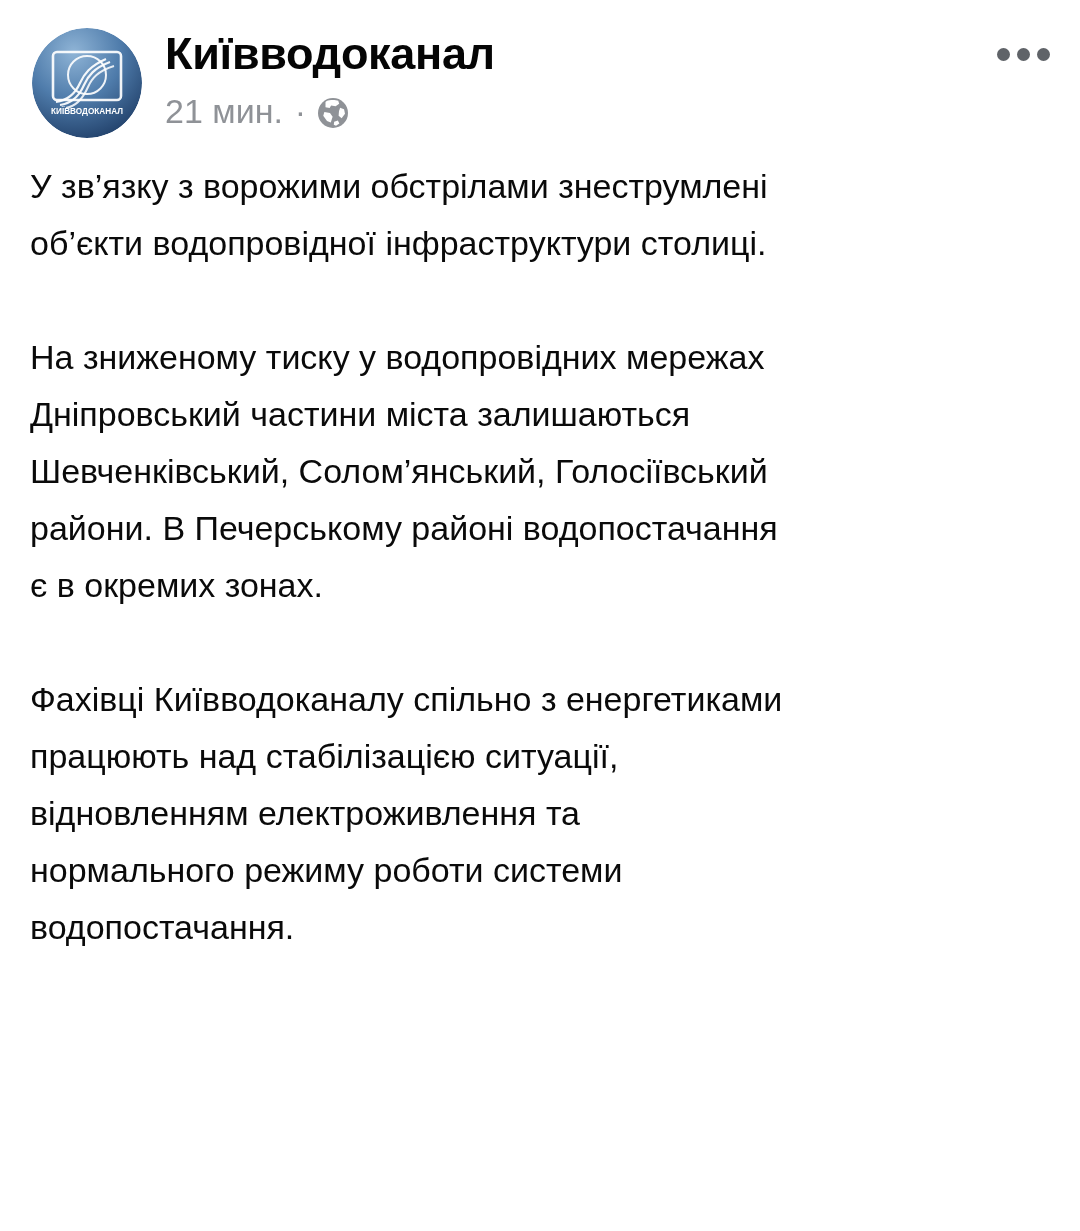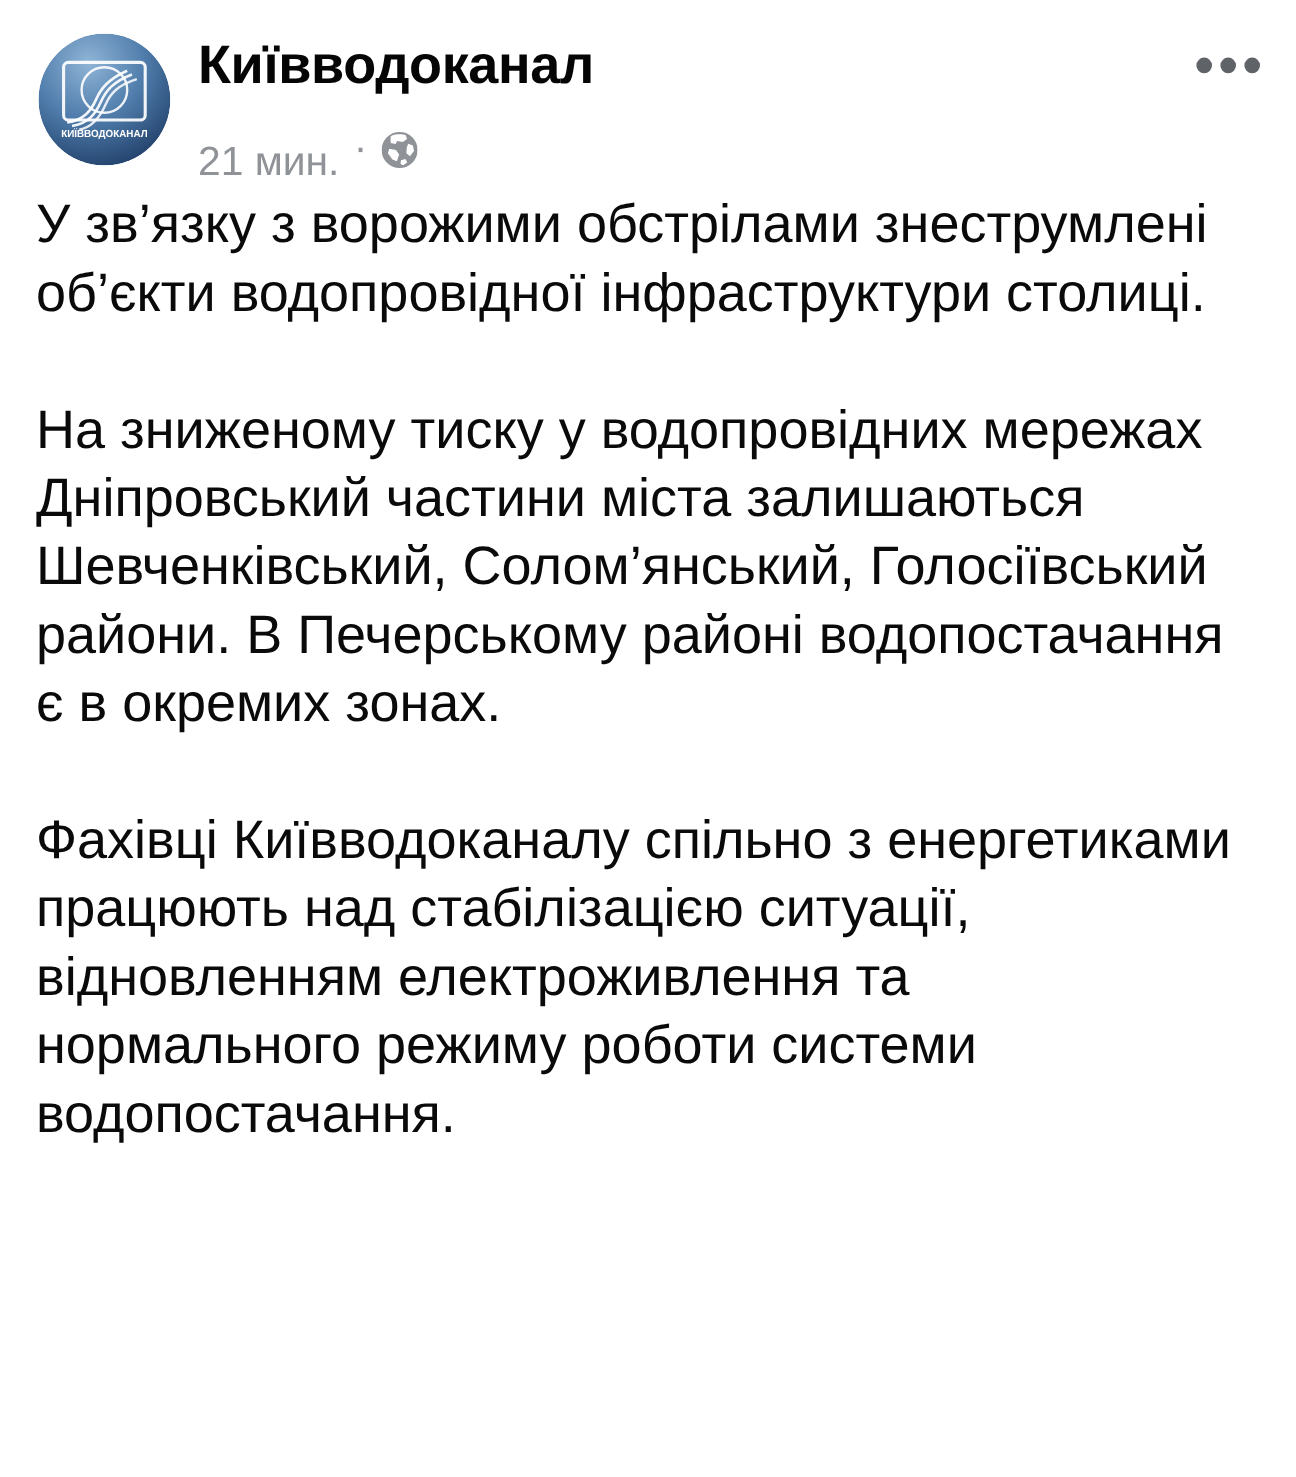--- a/index.html
+++ b/index.html
@@ -33,41 +33,41 @@
     cursor: pointer;
   }
   .meta {
     position: absolute;
     left: 165px; top: 92px;
     display: flex;
     align-items: center;
     font-size: 34px;
     color: #8f9297;
   }
-  .meta .timestamp { cursor: pointer; margin-top: 24px; }
+  .meta .timestamp { cursor: pointer; }
   .meta .sep { margin: 0 12px; font-size: 34px; }
   .meta .globe { width: 30px; height: 30px; margin-top: 2px; }
   .menu-btn {
     position: absolute;
     right: 26px; top: 44px;
     display: flex;
     align-items: center;
     gap: 7px;
     padding: 4px;
     cursor: pointer;
   }
   .menu-btn .dot {
     width: 13px; height: 13px;
     border-radius: 50%;
     background: #5f6368;
   }
   .body-text { padding: 0 30px 0 30px; }
   .body-text p {
     white-space: pre-line;
-    font-size: 45px;
+    font-size: 34px;
     line-height: 57px;
     color: #0a0a0a;
     margin: 0 0 57px 0;
   }
   .body-text p:last-child { margin-bottom: 0; }
 </style>
 </head>
 <body>
 
 <div class="screen">

